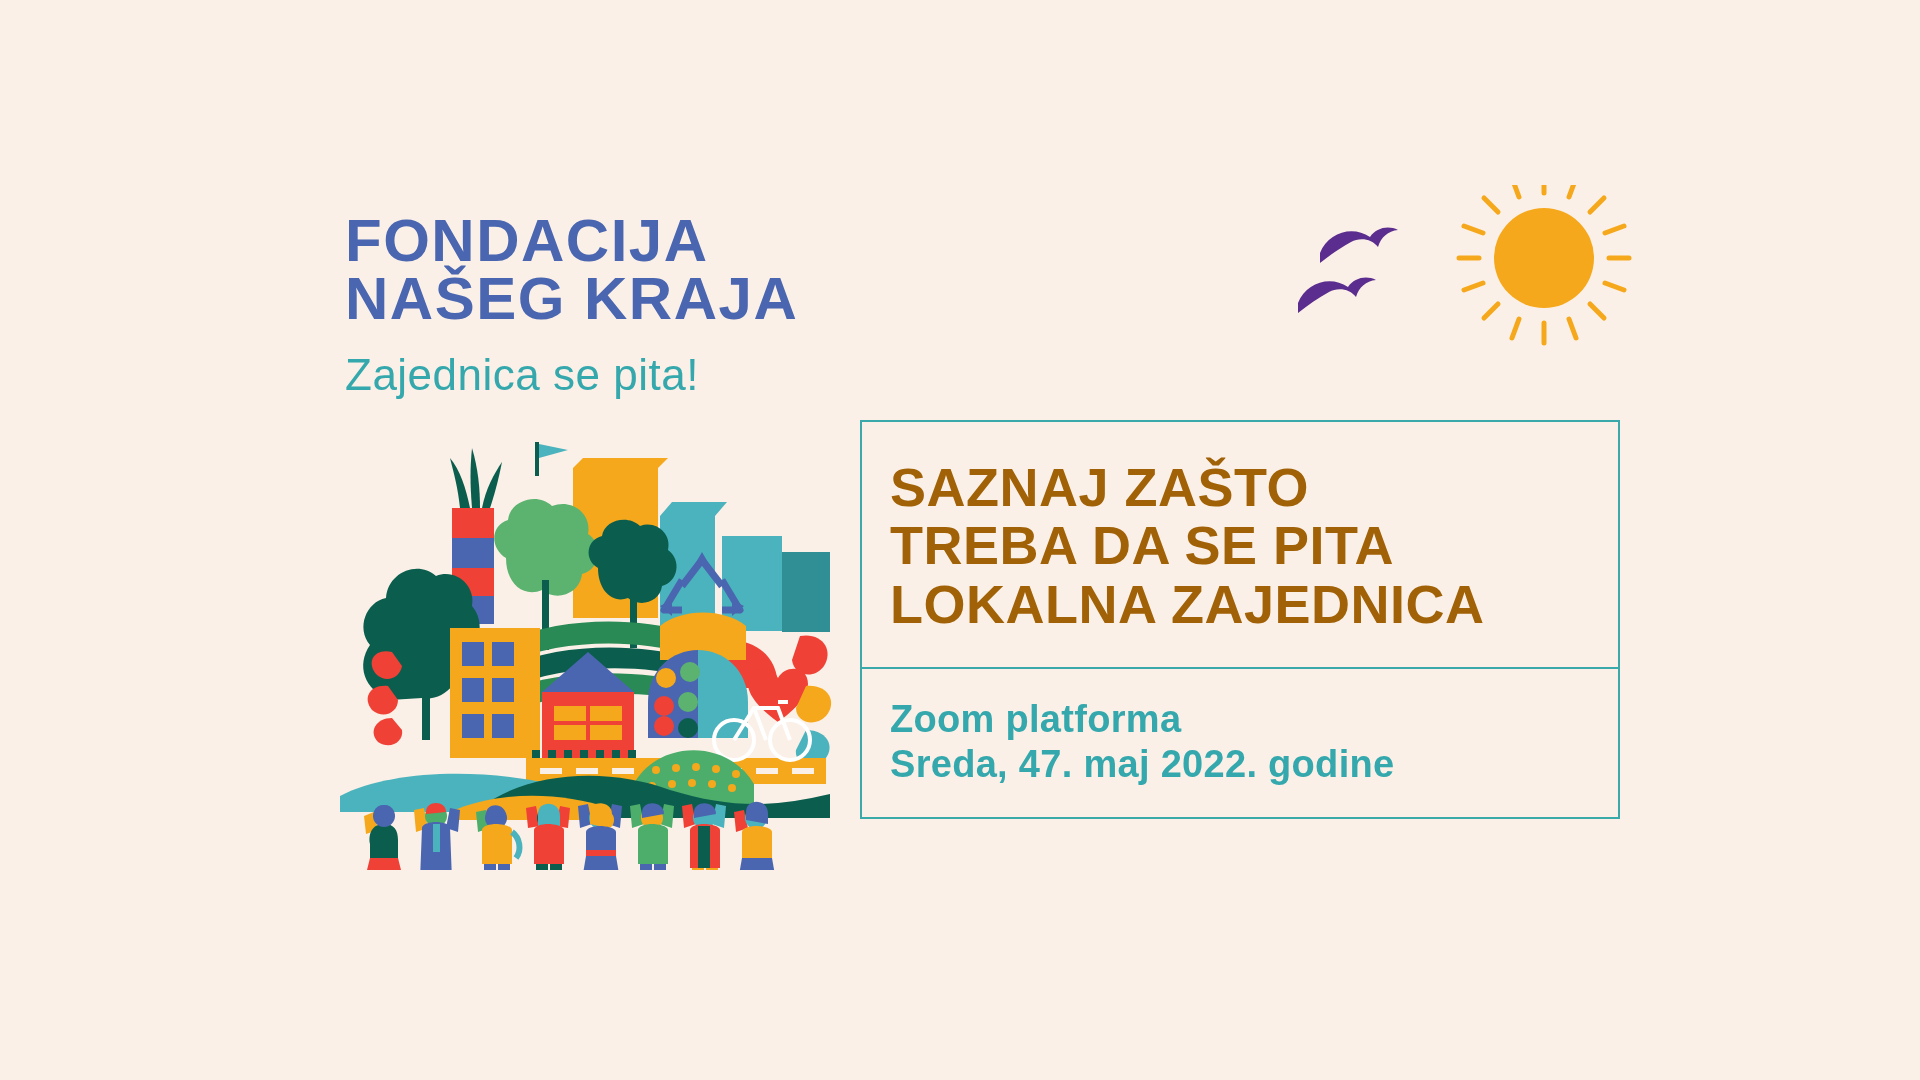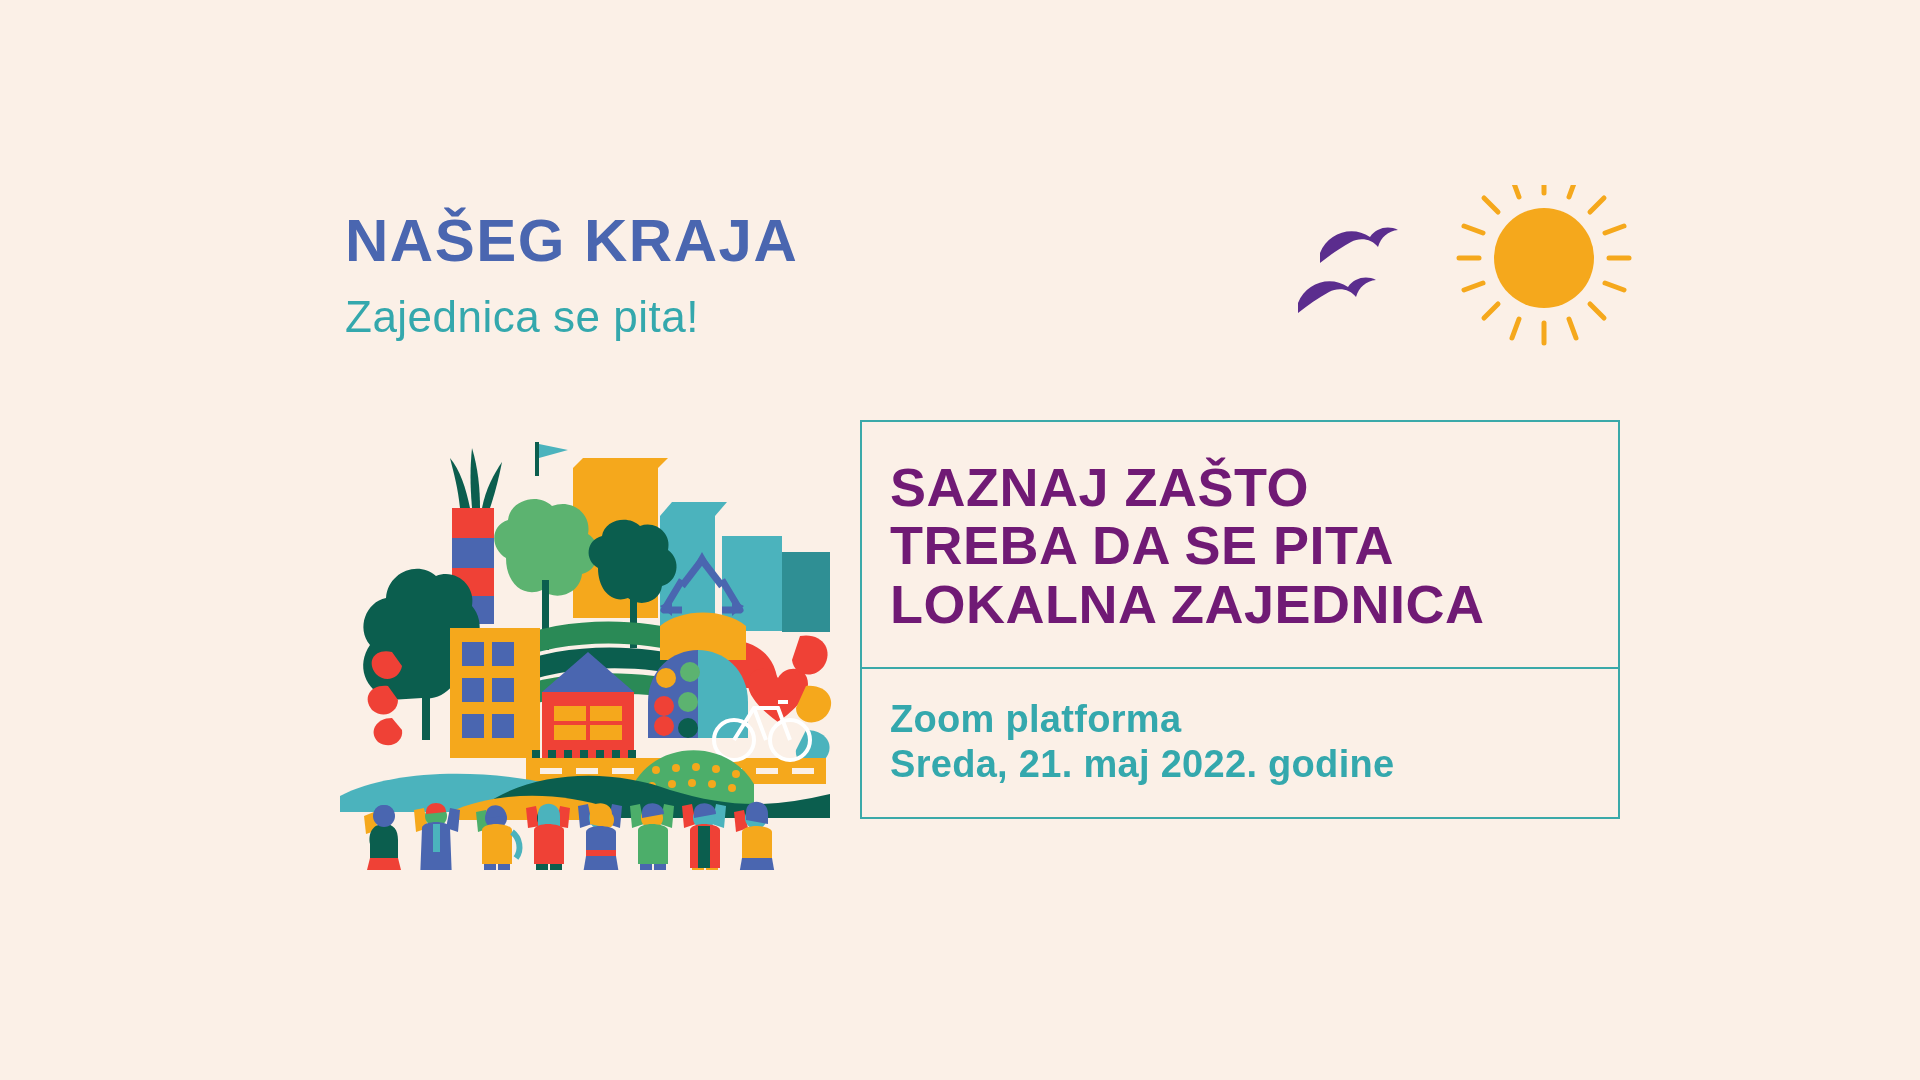--- a/index.html
+++ b/index.html
@@ -69,21 +69,21 @@
   #headline-cell {
     padding: 36px 28px 34px 28px;
     border-bottom: 2px solid #3aa9a9;
   }
   .headline-line {
     font-family: "Liberation Sans", sans-serif;
     font-weight: bold;
     font-size: 54px;
     line-height: 1.08;
     letter-spacing: 0.5px;
-    color: #701a75;
+    color: #a16207;
     white-space: nowrap;
   }
   #details-cell {
     padding: 28px 28px 30px 28px;
   }
   .details-line {
     font-family: "Liberation Sans", sans-serif;
     font-weight: bold;
     font-size: 38px;
     line-height: 1.18;
@@ -100,20 +100,21 @@
     width: 510px;
     height: 430px;
   }
 </style>
 </head>
 <body>
 
 <div id="stage">
 
   <div id="logo-block">
+    <div class="logo-line">FONDACIJA</div>
     <div class="logo-line">NAŠEG KRAJA</div>
     <div id="logo-tagline">Zajednica se pita!</div>
   </div>
 
   <div id="sky-deco">
     <svg width="420" height="200" viewBox="0 0 420 200">
 
       <g fill="#5b2d8e">
         <path d="M40 68 C48 48 72 40 90 52 C96 43 108 40 118 45 C108 46 101 52 98 62 C92 54 80 52 71 57 C60 63 50 70 40 78 Z"></path>
       </g>
@@ -146,21 +147,21 @@
   </div>
 
   <div id="info-box">
     <div id="headline-cell">
       <div class="headline-line">SAZNAJ ZAŠTO</div>
       <div class="headline-line">TREBA DA SE PITA</div>
       <div class="headline-line">LOKALNA ZAJEDNICA</div>
     </div>
     <div id="details-cell">
       <div class="details-line">Zoom platforma</div>
-      <div class="details-line">Sreda, 21. maj 2022. godine</div>
+      <div class="details-line">Sreda, 47. maj 2022. godine</div>
     </div>
   </div>
 
   <div id="illustration">
     <svg width="510" height="430" viewBox="0 0 510 430">
 
       <rect x="243" y="28" width="85" height="150" fill="#f5a81c"></rect>
       <polygon points="243,28 253,18 338,18 328,28" fill="#f5a81c"></polygon>
 
       <rect x="330" y="76" width="55" height="110" fill="#4bb3bd"></rect>

